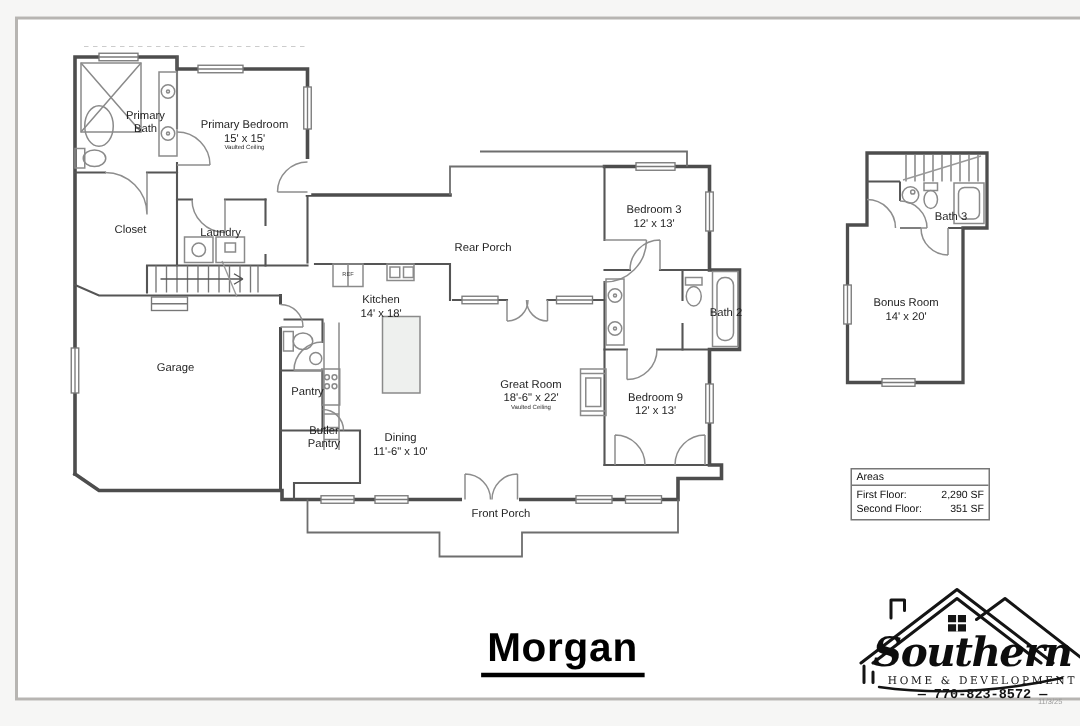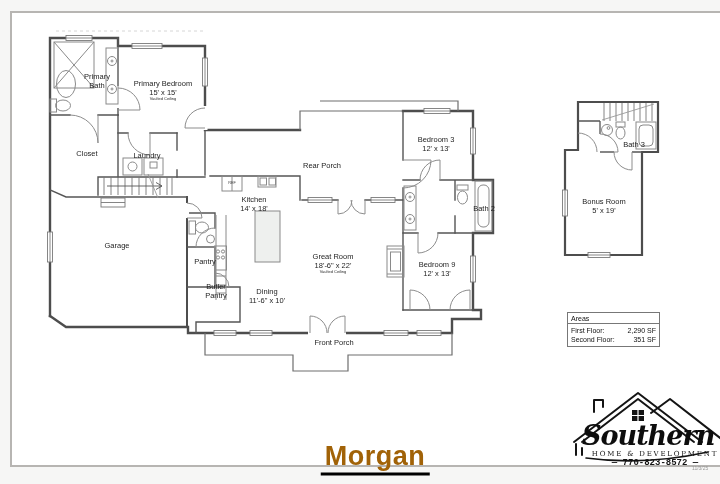--- a/index.html
+++ b/index.html
@@ -22,22 +22,22 @@
   .wrap2 .nm{white-space:normal;width:30px;margin:0 auto;}
   .tiny{font-size:3.8px;color:#444;}
   .areas{
     position:absolute;left:567px;top:312px;width:93px;background:#fff;
     border:1px solid #777;font-size:7px;color:#111;z-index:5;box-sizing:border-box;
   }
   .areas .hd{padding:2px 3px 1px;border-bottom:1px solid #777;}
   .areas .row{display:flex;justify-content:space-between;padding:0 3px;line-height:9px;}
   .areas .rows{padding:2px 0;}
   .title{
-    position:absolute;left:375px;top:458px;transform:translate(-50%,-50%);
-    font-size:27px;font-weight:700;color:#a16207;letter-spacing:.5px;
+    position:absolute;left:375px;top:434px;transform:translate(-50%,-50%);
+    font-size:27px;font-weight:700;color:#000000;letter-spacing:.5px;
     border-bottom:3px solid #000;padding:0 4px 1px;z-index:6;white-space:nowrap;
   }
   .brand{
     position:absolute;left:582px;top:420px;z-index:7;
     font-family:"DejaVu Serif",serif;font-style:italic;font-weight:700;
     font-size:27px;letter-spacing:-1px;color:#0d0d0d;white-space:nowrap;
   }
   .tagline{
     position:absolute;left:590px;top:450px;width:130px;text-align:center;z-index:7;
     font-family:"DejaVu Serif",serif;font-size:7px;font-weight:400;letter-spacing:1.8px;color:#141414;white-space:nowrap;
@@ -304,21 +304,21 @@
 <div class="lbl" style="left:205px;top:261px;">
     <div class="nm">Pantry</div>
   </div>
 <div class="lbl wrap2" style="left:216px;top:291px;">
     <div class="nm">Butler Pantry</div>
   </div>
 <div class="lbl" style="left:267px;top:296px;">
     <div class="nm">Dining</div>
     <div class="dm">11'-6" x 10'</div>
   </div>
-<div class="lbl" style="left:333px;top:263px;text-align:center;">
+<div class="lbl" style="left:354px;top:263px;text-align:center;">
     <div class="nm">Great Room</div>
     <div class="dm">18'-6" x 22'</div>
     <div class="nt">Vaulted Ceiling</div>
   </div>
 <div class="lbl" style="left:322px;top:342px;margin-left:12px;">
     <div class="nm">Front Porch</div>
   </div>
 <div class="lbl" style="left:436px;top:144px;">
     <div class="nm">Bedroom 3</div>
     <div class="dm">12' x 13'</div>
@@ -326,21 +326,21 @@
 <div class="lbl" style="left:436px;top:208px;margin-left:48px;">
     <div class="nm">Bath 2</div>
   </div>
 <div class="lbl" style="left:437px;top:269px;">
     <div class="nm">Bedroom 9</div>
     <div class="dm">12' x 13'</div>
   </div>
 
 <div class="lbl" style="left:604px;top:206px;">
     <div class="nm">Bonus Room</div>
-    <div class="dm">5' x 19'</div>
+    <div class="dm">14' x 20'</div>
   </div>
 <div class="lbl" style="left:625px;top:144px;padding-left:18px;">
     <div class="nm">Bath 3</div>
   </div>
 
 <div class="areas">
   <div class="hd">Areas</div>
   <div class="rows">
     <div class="row">
       <span>First Floor:</span>

